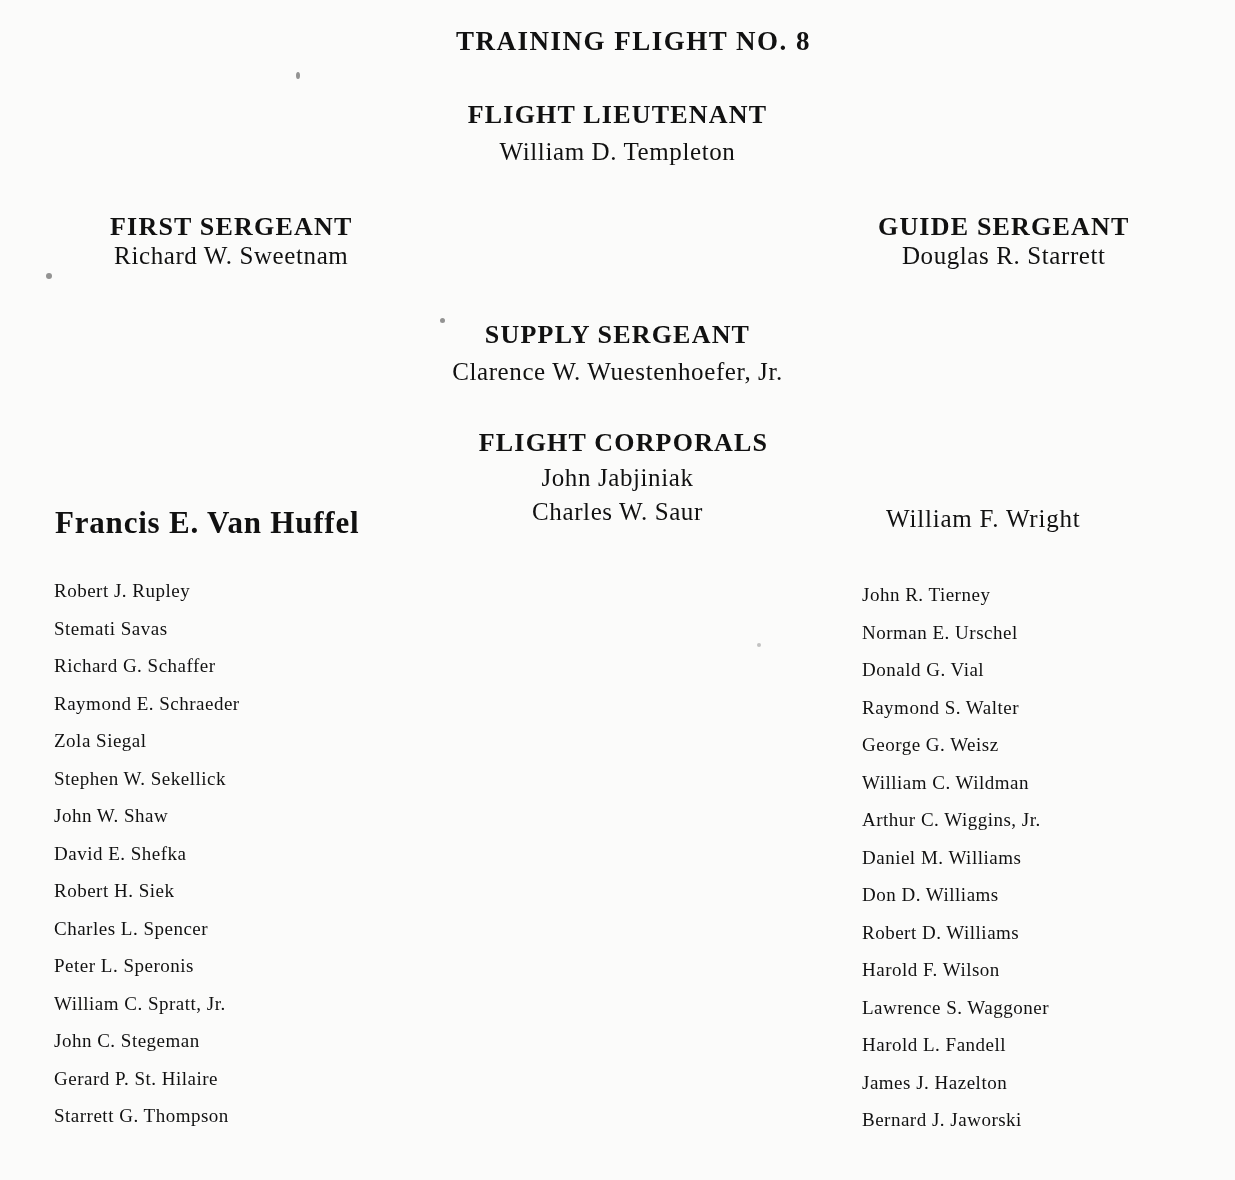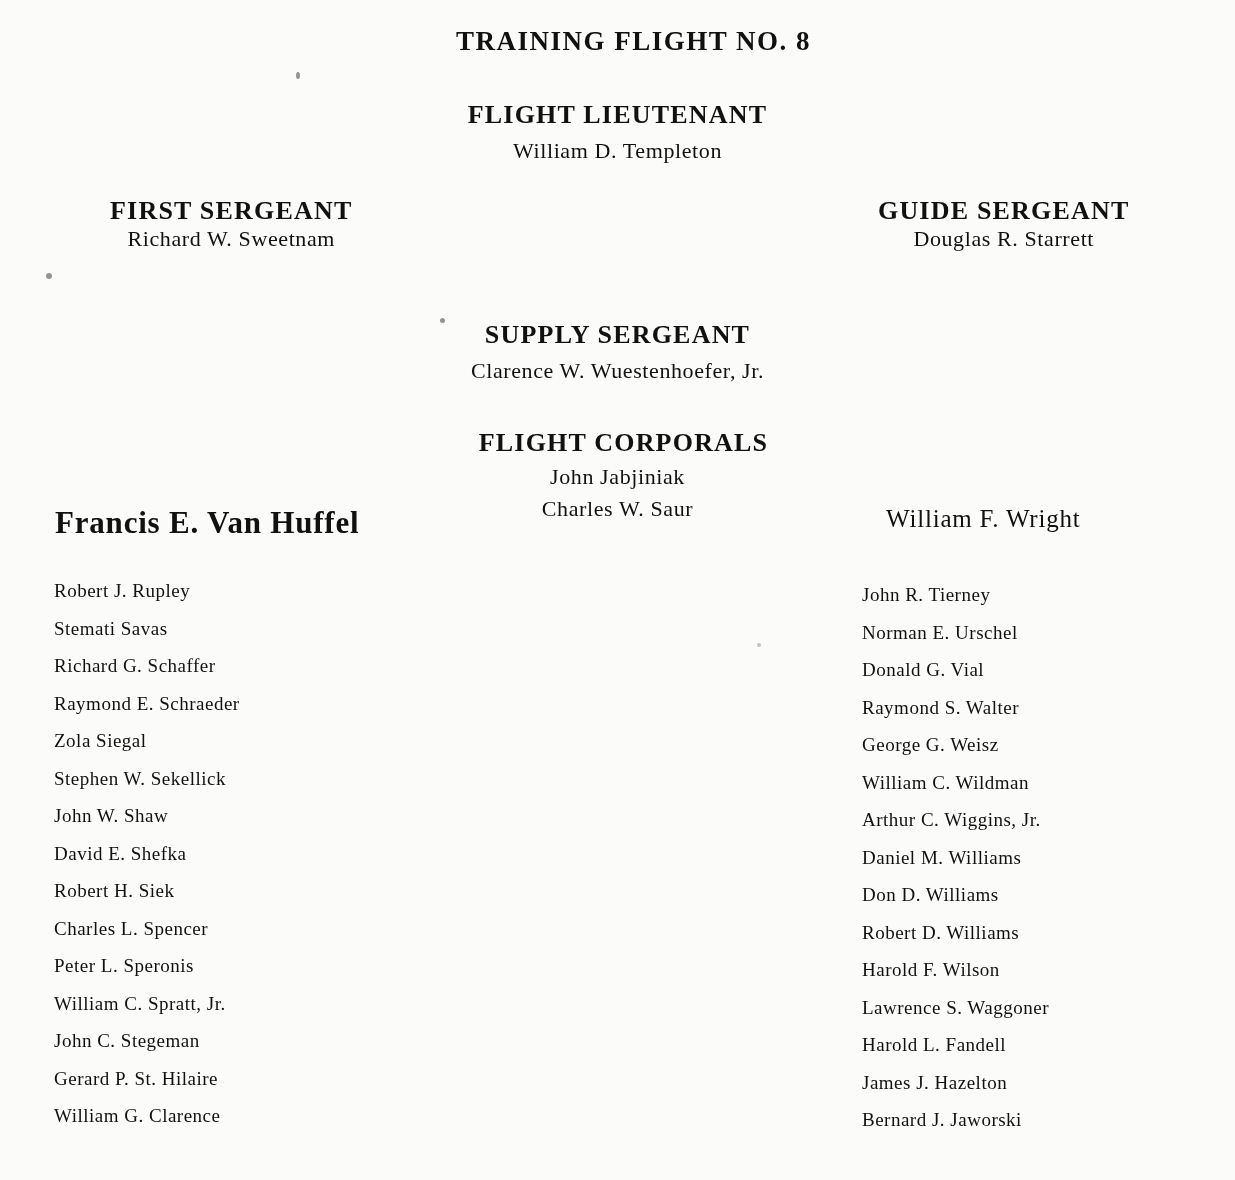--- a/index.html
+++ b/index.html
@@ -37,38 +37,38 @@
     width: 1235px;
     font-size: 27px;
     letter-spacing: 1.5px;
   }
   .rank-heading {
     font-weight: bold;
     font-size: 26px;
     letter-spacing: 1.2px;
   }
   .person-name {
-    font-size: 22px;
+    font-size: 25px;
     letter-spacing: 0.6px;
   }
   
   #lieutenant-block {
     position: absolute;
     top: 100px;
     left: 0;
     width: 1235px;
     text-align: center;
   }
   #lieutenant-block .rank-heading { display: block; }
   #lieutenant-block .person-name { display: block; margin-top: 8px; }
 
   
   #sergeants-row {
     position: absolute;
-    top: 196px;
+    top: 212px;
     left: 0;
     width: 1235px;
     display: flex;
     justify-content: flex-end;
   }
   #sergeants-row .col {
     flex: 1 1 50%;
     text-align: center;
   }
   #first-sergeant-block { padding-right: 210px; }
@@ -206,21 +206,21 @@
       <div class="roster-name">Zola Siegal</div>
       <div class="roster-name">Stephen W. Sekellick</div>
       <div class="roster-name">John W. Shaw</div>
       <div class="roster-name">David E. Shefka</div>
       <div class="roster-name">Robert H. Siek</div>
       <div class="roster-name">Charles L. Spencer</div>
       <div class="roster-name">Peter L. Speronis</div>
       <div class="roster-name">William C. Spratt, Jr.</div>
       <div class="roster-name">John C. Stegeman</div>
       <div class="roster-name">Gerard P. St. Hilaire</div>
-      <div class="roster-name">William G. Clarence</div>
+      <div class="roster-name">Starrett G. Thompson</div>
     </div>
     <div id="roster-right">
       <div class="roster-name">John R. Tierney</div>
       <div class="roster-name">Norman E. Urschel</div>
       <div class="roster-name">Donald G. Vial</div>
       <div class="roster-name">Raymond S. Walter</div>
       <div class="roster-name">George G. Weisz</div>
       <div class="roster-name">William C. Wildman</div>
       <div class="roster-name">Arthur C. Wiggins, Jr.</div>
       <div class="roster-name">Daniel M. Williams</div>

